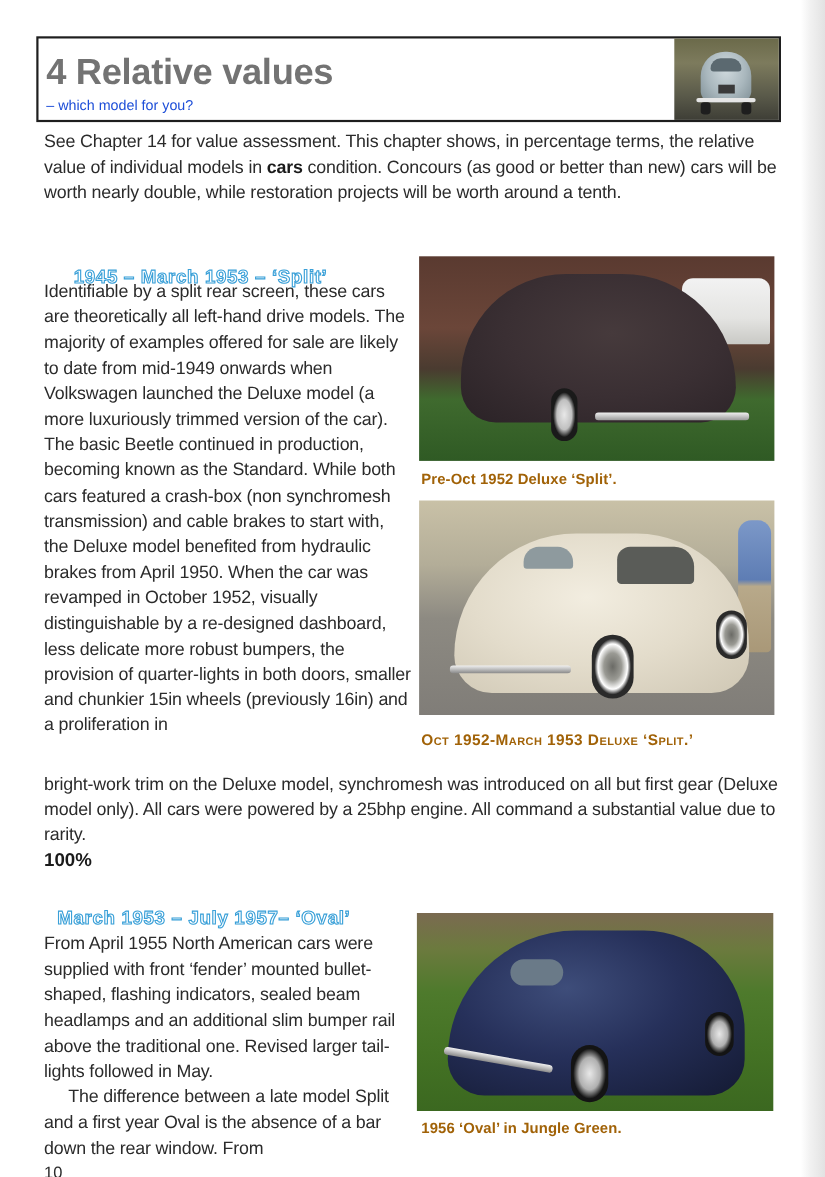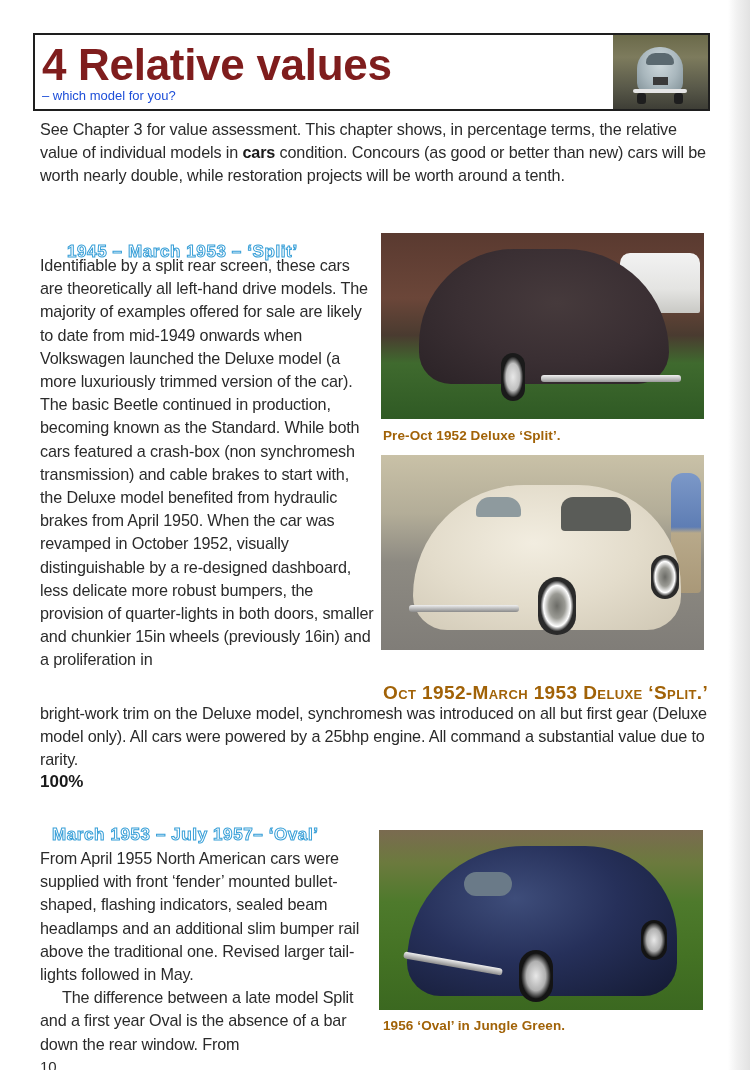--- a/index.html
+++ b/index.html
@@ -13,21 +13,21 @@
       position: absolute; top: 0; right: 0; width: 22px; height: 1070px;
       background: linear-gradient(to right, #ffffff 0%, #f1f1f1 40%, #e2e2e2 100%);
     }
     
     .chapter-header {
       position: absolute; left: 33px; top: 33px; width: 677px; height: 78px;
       border: 2px solid #1e1e1e; box-sizing: border-box; background: #fff;
     }
     .chapter-title {
       position: absolute; left: 7px; top: 12px;
-      font-size: 44px; font-weight: bold; color: #7f1d1d; letter-spacing: -0.3px;
+      font-size: 33px; font-weight: bold; color: #737373; letter-spacing: -0.3px;
       line-height: 36px;
     }
     .chapter-subtitle {
       position: absolute; left: 7px; top: 52px;
       font-size: 13px; color: #1d4ed8; line-height: 18px;
     }
     .header-thumb {
       position: absolute; right: 0; top: 0; width: 95px; height: 74px;
       background: linear-gradient(180deg, #6b6a4a 0%, #7d7b5d 30%, #5a5a4a 70%, #3e3e36 100%);
       overflow: hidden;
@@ -165,42 +165,42 @@
       position: absolute; left: 262px; top: 90px; width: 26px; height: 40px;
       background: radial-gradient(ellipse at 50% 50%, #e8e8e8 0%, #b0b0b0 40%, #141414 62%);
       border-radius: 13px;
     }
 
     .caption {
       position: absolute; left: 383px; font-size: 13.5px; font-weight: bold; color: #a16207;
       line-height: 18px; letter-spacing: 0.1px;
     }
     .caption-1 { top: 427px; }
-    .caption-2 { top: 684px; font-variant: small-caps; font-size: 19px; letter-spacing: 0.4px; }
+    .caption-2 { top: 663px; font-variant: small-caps; font-size: 14px; letter-spacing: 0.4px; }
     .caption-3 { top: 1017px; }
   </style>
 </head>
 <body>
 
 <div class="page-shadow"></div>
 
 <div class="chapter-header">
   <div class="chapter-title">4 Relative values</div>
   <div class="chapter-subtitle">– which model for you?</div>
   <div class="header-thumb">
     <div class="car-body"></div>
     <div class="car-window"></div>
     <div class="car-plate"></div>
     <div class="car-bumper"></div>
     <div class="wheel-l"></div>
     <div class="wheel-r"></div>
   </div>
 </div>
 
-<div class="text intro"><span>See Chapter 3 for value assessment. This chapter shows, in percentage terms, the relative value of individual models in </span><b>cars</b><span> condition. Concours (as good or better than new) cars will be worth nearly double, while restoration projects will be worth around a tenth.</span></div>
+<div class="text intro"><span>See Chapter 14 for value assessment. This chapter shows, in percentage terms, the relative value of individual models in </span><b>cars</b><span> condition. Concours (as good or better than new) cars will be worth nearly double, while restoration projects will be worth around a tenth.</span></div>
 
 <div class="section-heading split-heading">1945 – March 1953 – ‘Split’</div>
 <div class="text split-body-narrow">Identifiable by a split rear screen, these cars are theoretically all left-hand drive models. The majority of examples offered for sale are likely to date from mid-1949 onwards when Volkswagen launched the Deluxe model (a more luxuriously trimmed version of the car). The basic Beetle continued in production, becoming known as the Standard. While both cars featured a crash-box (non synchromesh transmission) and cable brakes to start with, the Deluxe model benefited from hydraulic brakes from April 1950. When the car was revamped in October 1952, visually distinguishable by a re-designed dashboard, less delicate more robust bumpers, the provision of quarter-lights in both doors, smaller and chunkier 15in wheels (previously 16in) and a proliferation in</div>
 <div class="text split-body-wide">bright-work trim on the Deluxe model, synchromesh was introduced on all but first gear (Deluxe model only). All cars were powered by a 25bhp engine. All command a substantial value due to rarity.</div>
 <div class="split-value">100%</div>
 
 <div class="photo photo-split1">
   <div class="caravan"></div>
   <div class="car"></div>
   <div class="bumper"></div>

